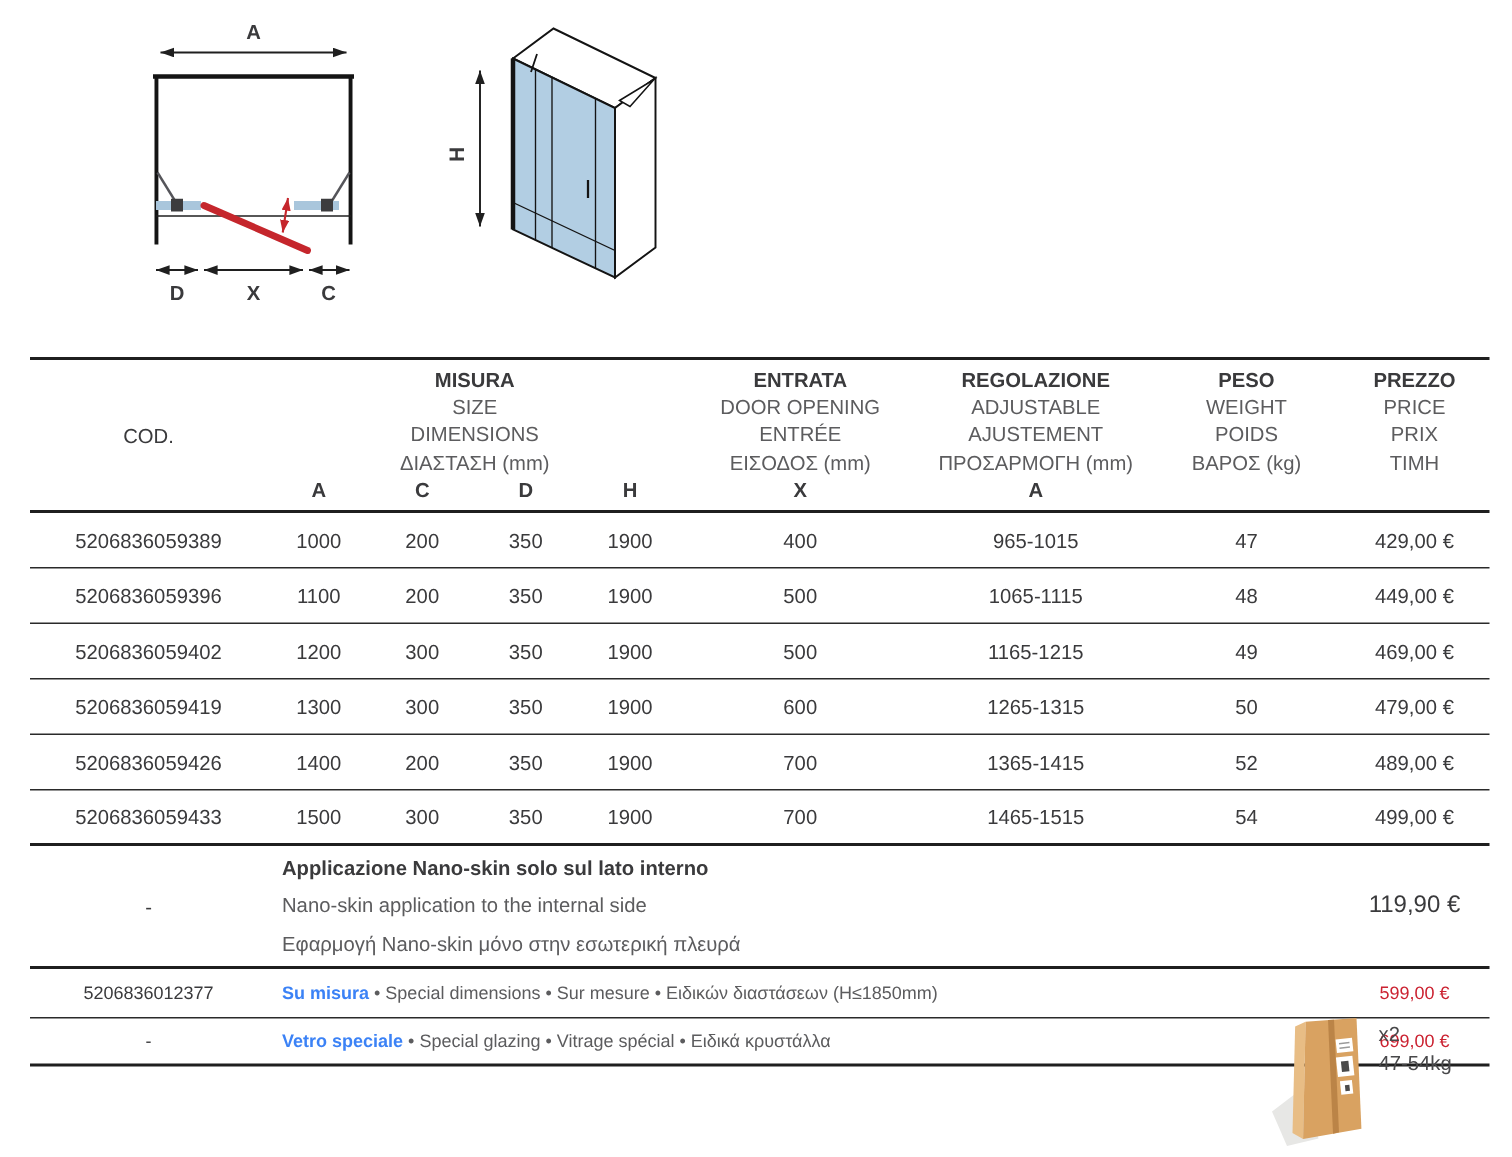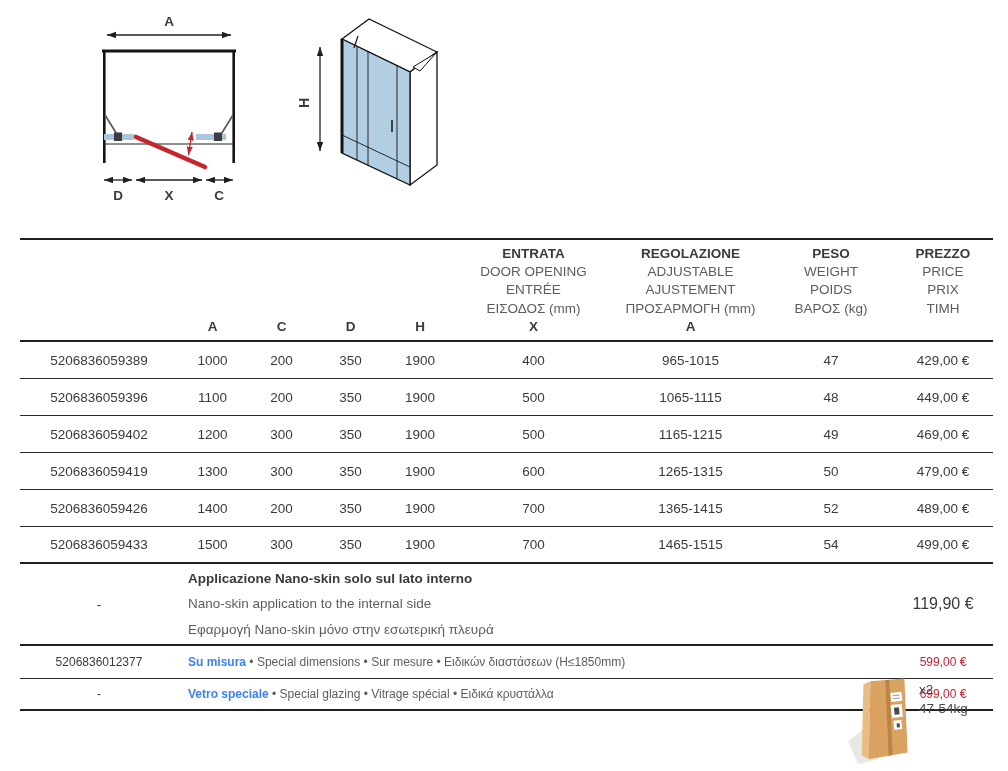--- a/index.html
+++ b/index.html
@@ -130,21 +130,28 @@
 
     <line x1="97" y1="117" x2="97" y2="129" stroke="#141414" stroke-width="1.5"></line>
     <line x1="63" y1="33" x2="59" y2="45" stroke="#141414" stroke-width="1.2"></line>
 
     <polygon points="118,64 141,50 125,68" fill="#ffffff" stroke="#141414" stroke-width="1"></polygon>
   </svg>
 
   <div class="ptable">
 
     <div class="cols thead">
-
+      <div class="cod-head">COD.</div>
+
+      <div class="hgroup g0">
+        <div class="main">MISURA</div>
+        <div class="sub">SIZE</div>
+        <div class="sub">DIMENSIONS</div>
+        <div class="sub">ΔΙΑΣΤΑΣΗ (mm)</div>
+      </div>
       <div class="hgroup g1">
         <div class="main">ENTRATA</div>
         <div class="sub">DOOR OPENING</div>
         <div class="sub">ENTRÉE</div>
         <div class="sub">ΕΙΣΟΔΟΣ (mm)</div>
       </div>
       <div class="hgroup g2">
         <div class="main">REGOLAZIONE</div>
         <div class="sub">ADJUSTABLE</div>
         <div class="sub">AJUSTEMENT</div>

